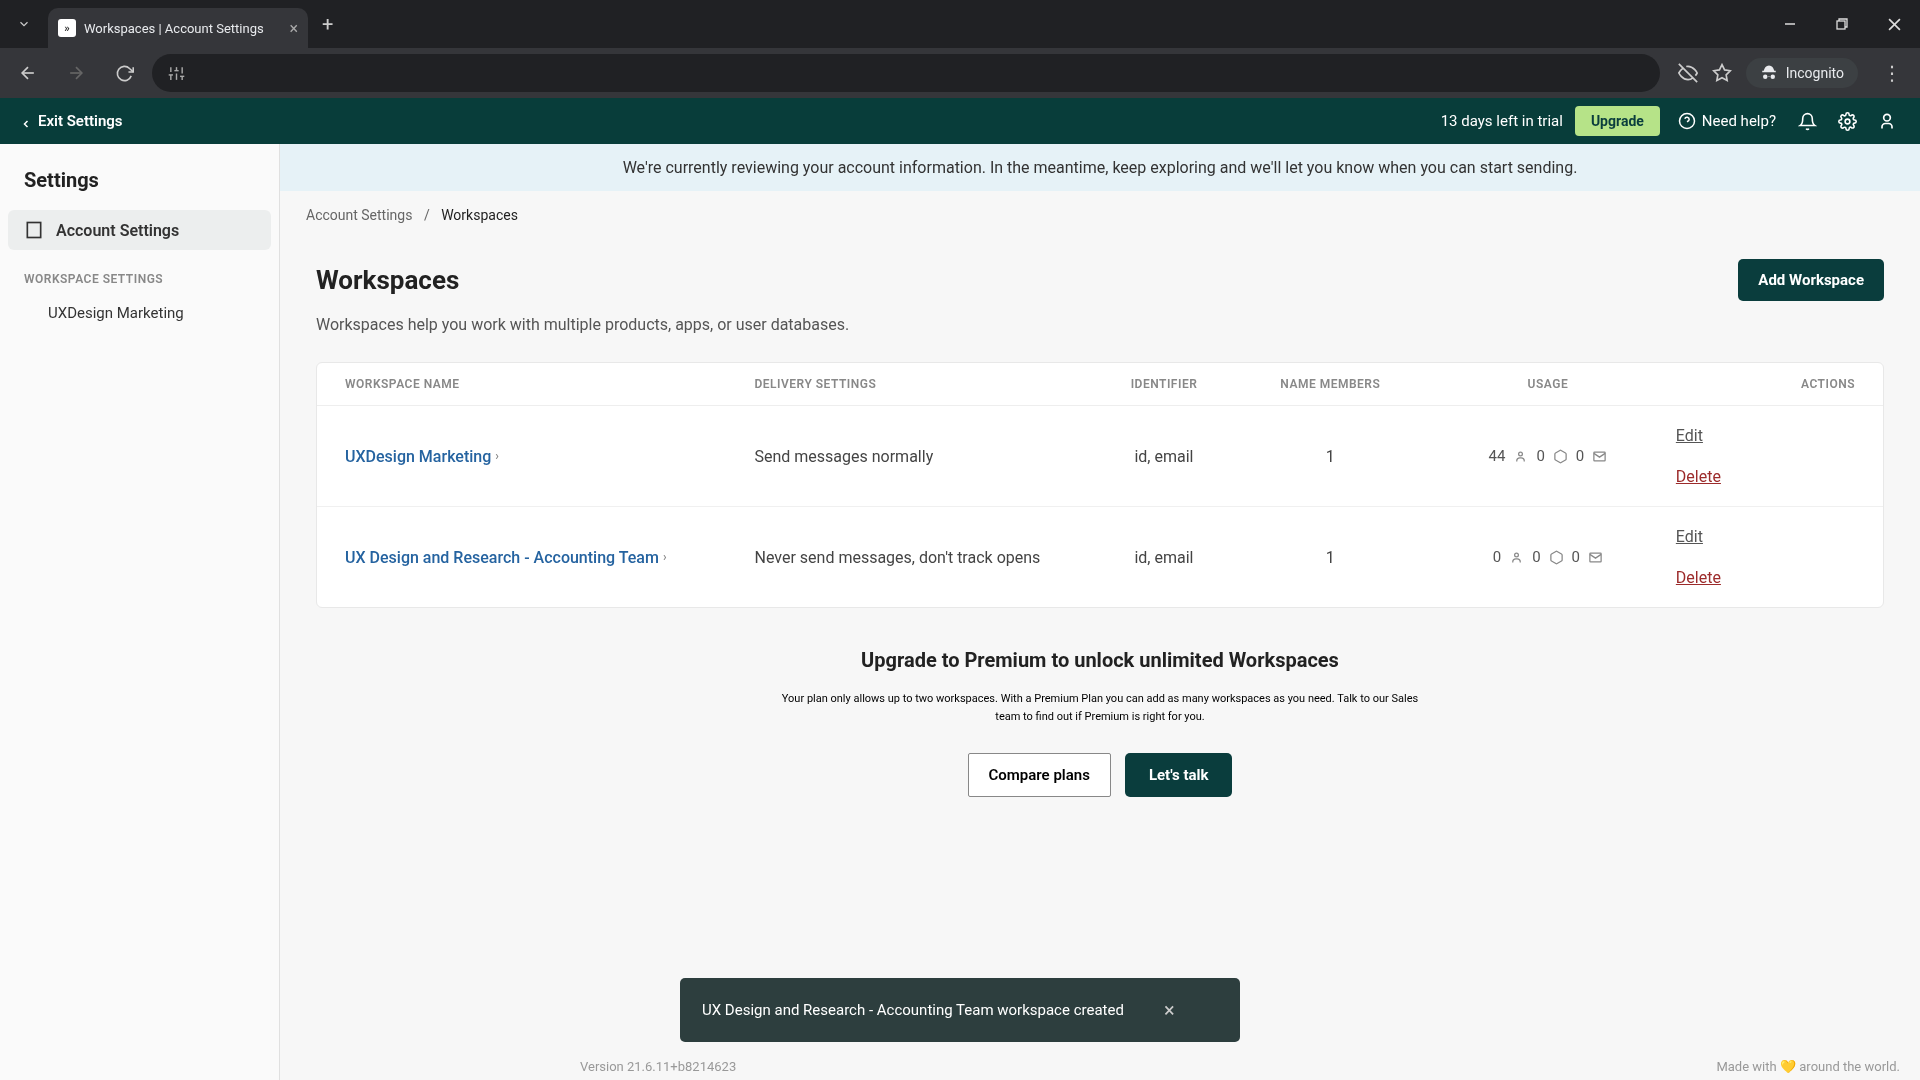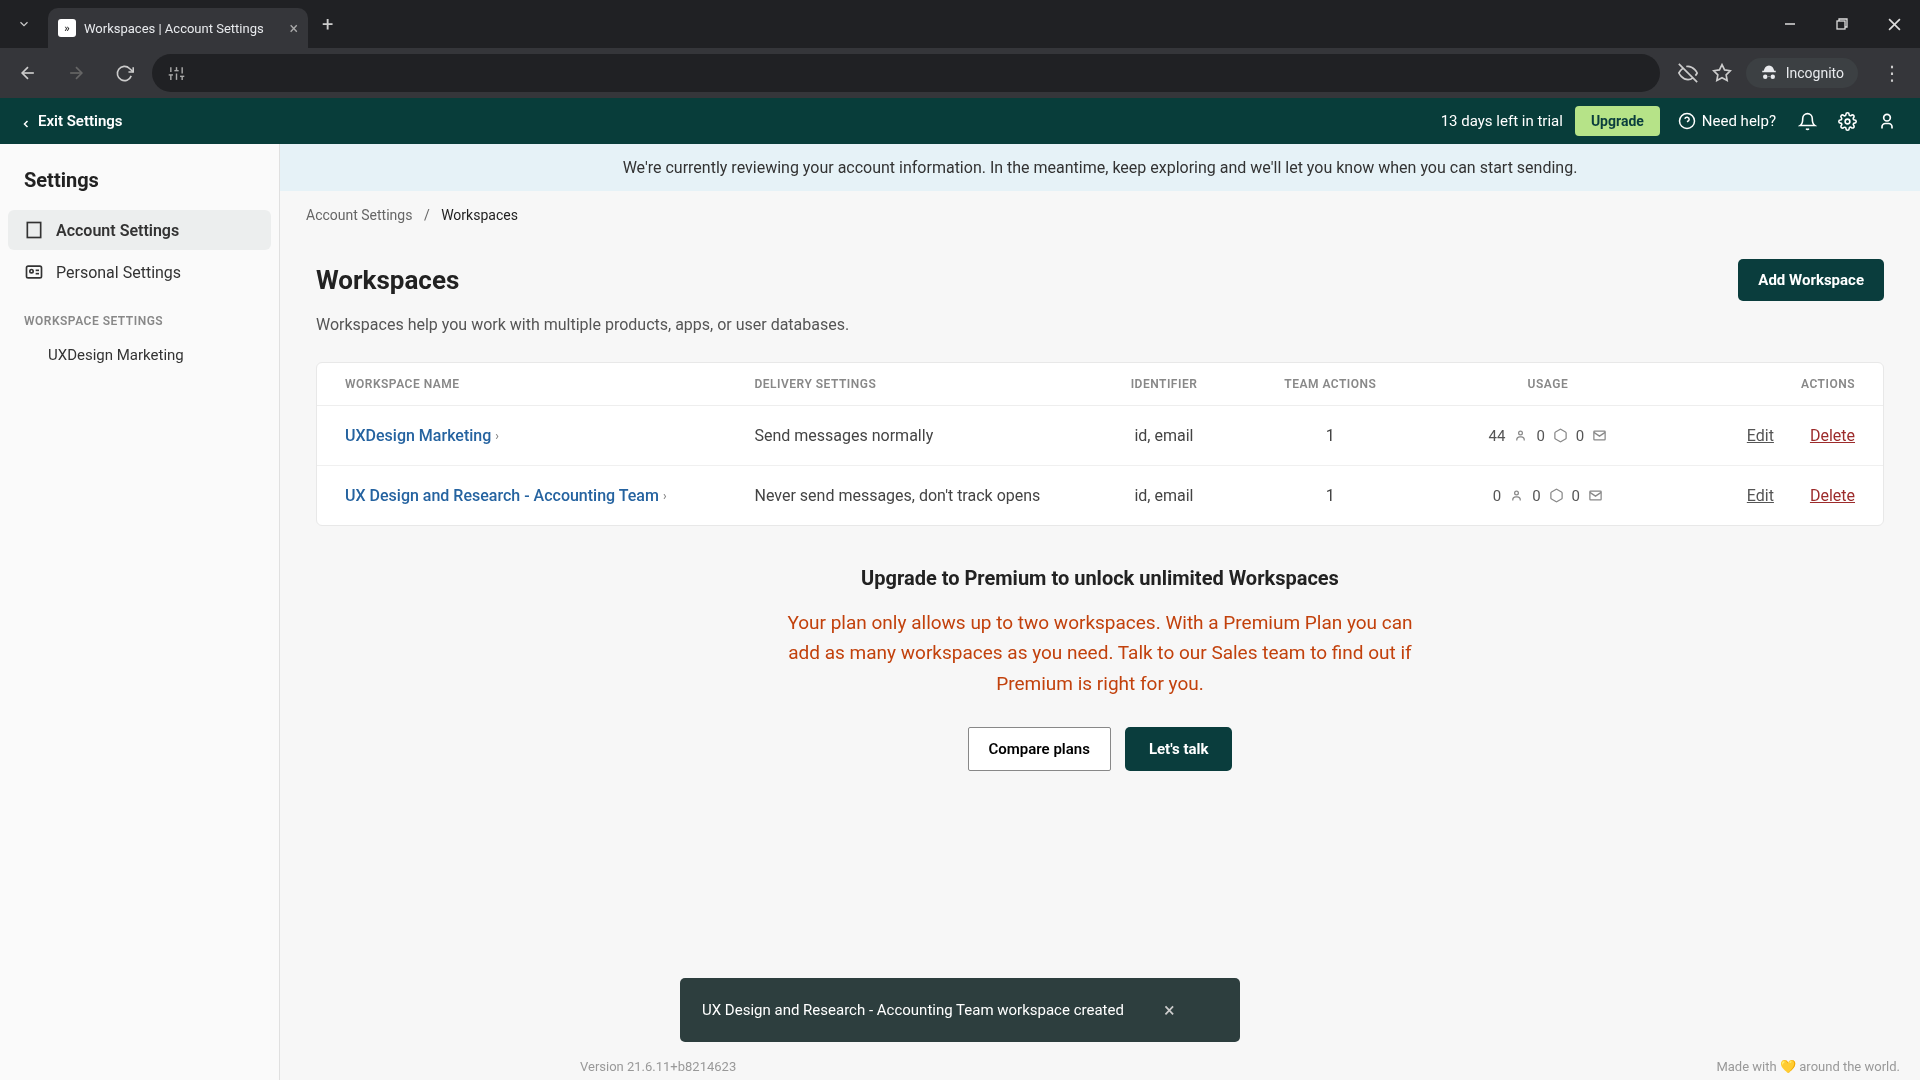--- a/index.html
+++ b/index.html
@@ -65,28 +65,28 @@
 .ws-head .cell-center { text-align: center; }
 .ws-row { display: grid; grid-template-columns: 3.2fr 2.6fr 1.2fr 1.4fr 2fr 1.4fr; padding: 20px 28px; font-size: 16px; align-items: center; border-bottom: 1px solid #f0f0f0; }
 .ws-row:last-child { border-bottom: none; }
 .ws-name { color: #2563a0; font-weight: 500; cursor: pointer; display: flex; align-items: center; gap: 4px; }
 .ws-name .chev { font-size: 12px; color: #888; }
 .cell { color: #444; }
 .cell-center { text-align: center; }
 .cell-right { text-align: right; }
 .usage { display: flex; align-items: center; justify-content: center; gap: 8px; color: #555; font-size: 15px; }
 .usage .u-icon { color: #888; }
-.actions { display: flex; justify-content: flex-end; gap: 36px; }
+.actions { display: flex; justify-content: flex-end; gap: 22px; flex-direction: column; }
 .actions a { color: #555; text-decoration: underline; cursor: pointer; font-size: 16px; }
 .actions a.delete { color: #9c2b2b; }
 
 
 .upsell { text-align: center; margin-top: 40px; }
 .upsell h3 { font-size: 20px; font-weight: 700; color: #222; margin-bottom: 18px; }
-.upsell p { font-size: 19px; color: #c2410c; max-width: 640px; margin: 0 auto 28px; line-height: 1.6; }
+.upsell p { font-size: 11px; color: #000000; max-width: 640px; margin: 0 auto 28px; line-height: 1.6; }
 .upsell-btns { display: flex; justify-content: center; gap: 14px; }
 .btn-outline { background: #fff; border: 1px solid #888; padding: 12px 20px; border-radius: 2px; font-size: 15px; font-weight: 600; cursor: pointer; }
 .btn-dark { background: #0a3d3d; color: #fff; border: none; padding: 12px 24px; border-radius: 5px; font-size: 15px; font-weight: 700; cursor: pointer; }
 
 
 .toast { position: absolute; bottom: 38px; left: 50%; transform: translateX(-50%); background: #2d3e3e; color: #fff; padding: 18px 22px; border-radius: 5px; display: flex; align-items: center; gap: 40px; max-width: 600px; font-size: 15px; line-height: 1.4; min-width: 560px; }
 .toast-close { color: #ccc; font-size: 20px; cursor: pointer; }
 
 
 .footer { position: absolute; bottom: 0; left: 280px; right: 0; padding: 6px 20px; display: flex; justify-content: space-between; font-size: 13px; color: #999; }
@@ -229,29 +229,20 @@
     <div class="sidebar-item active">
       <svg width="20" height="20" viewBox="0 0 24 24" fill="none" stroke="currentColor" stroke-width="2">
           <rect x="4" y="3" width="16" height="18"></rect>
           <line x1="9" y1="8" x2="9" y2="8"></line>
           <line x1="15" y1="8" x2="15" y2="8"></line>
           <line x1="9" y1="13" x2="9" y2="13"></line>
           <line x1="15" y1="13" x2="15" y2="13"></line>
         </svg>
       <span>Account Settings</span>
     </div>
-    <div class="sidebar-item">
-      <svg width="20" height="20" viewBox="0 0 24 24" fill="none" stroke="currentColor" stroke-width="2">
-          <rect x="3" y="5" width="18" height="14" rx="2"></rect>
-          <circle cx="9" cy="11" r="2"></circle>
-          <line x1="14" y1="10" x2="18" y2="10"></line>
-          <line x1="14" y1="14" x2="18" y2="14"></line>
-        </svg>
-      <span>Personal Settings</span>
-    </div>
     <div class="sidebar-group-label">WORKSPACE SETTINGS</div>
     <div class="sidebar-sub">UXDesign Marketing</div>
   </div>
 
   <div class="content">
     <div class="notice-bar">We're currently reviewing your account information. In the meantime, keep exploring and we'll let you know when you can start sending.</div>
     <div class="breadcrumb">
       <a>Account Settings</a>
       <span style="margin:0 8px;">/</span>
       <span class="current">Workspaces</span>
@@ -261,21 +252,21 @@
         <h1 class="page-title">Workspaces</h1>
         <button class="add-btn">Add Workspace</button>
       </div>
       <p class="page-desc">Workspaces help you work with multiple products, apps, or user databases.</p>
 
       <div class="ws-table">
         <div class="ws-head">
           <div>WORKSPACE NAME</div>
           <div>DELIVERY SETTINGS</div>
           <div class="cell-center">IDENTIFIER</div>
-          <div class="cell-center">TEAM ACTIONS</div>
+          <div class="cell-center">NAME MEMBERS</div>
           <div class="cell-center">USAGE</div>
           <div class="cell-right">ACTIONS</div>
         </div>
 
         <div class="ws-row">
           <div class="ws-name">
             <span>UXDesign Marketing</span>
             <span class="chev">›</span>
           </div>
           <div class="cell">Send messages normally</div>

